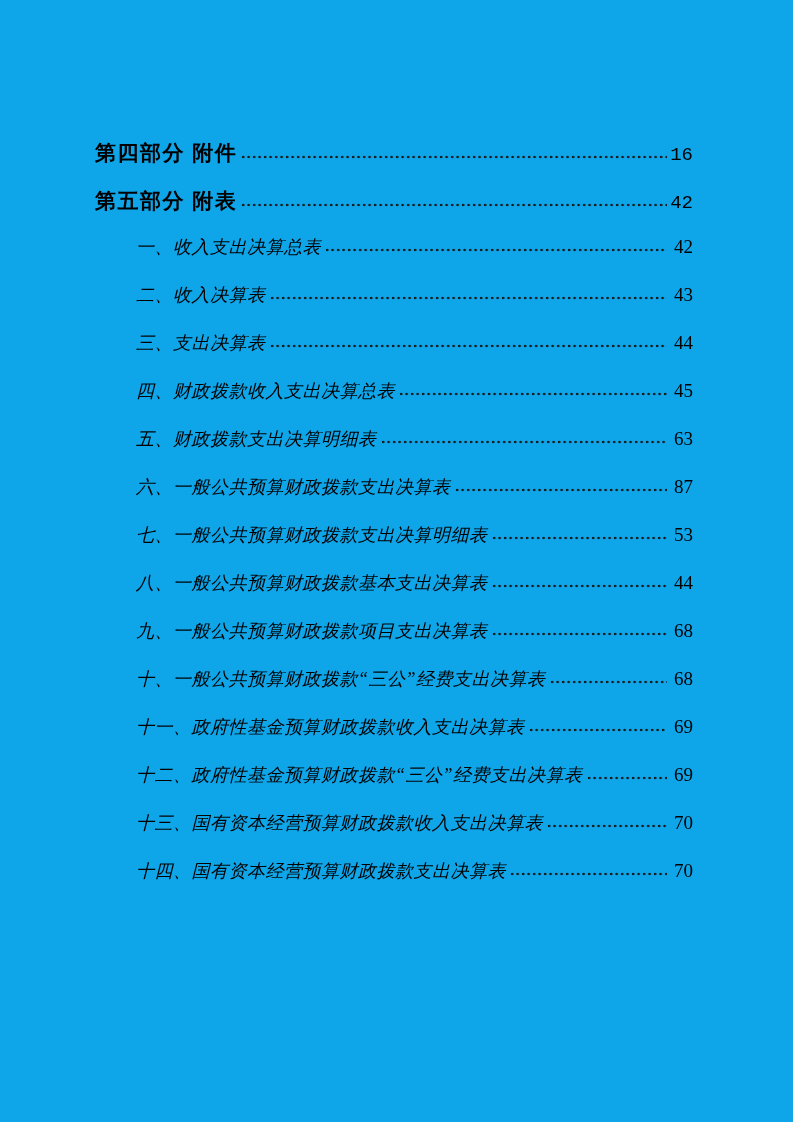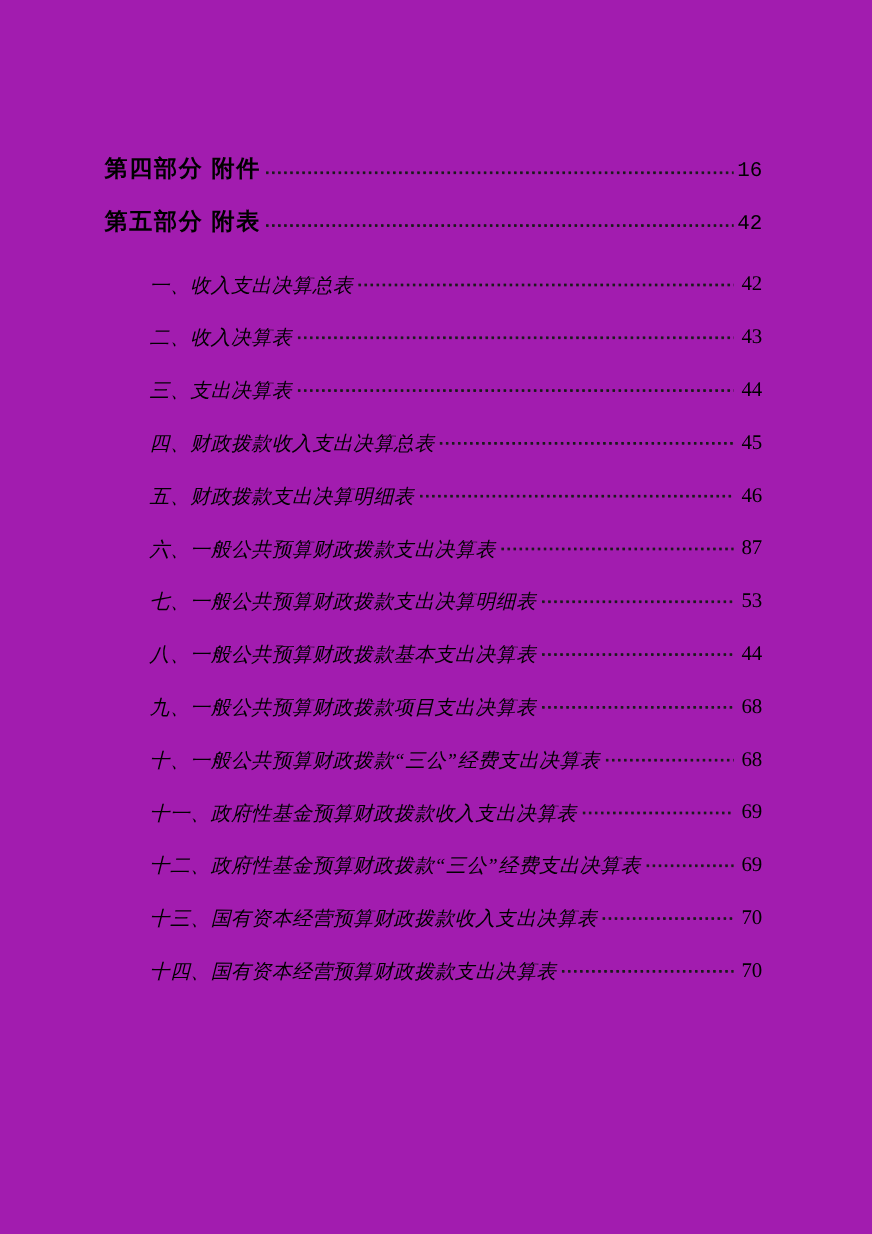--- a/index.html
+++ b/index.html
@@ -4,21 +4,21 @@
 <style>
   html, body {
     margin: 0;
     padding: 0;
     background: #ffffff;
   }
   .page {
     position: relative;
     width: 793px;
     height: 1122px;
-    background: #a21caf;
+    background: #0ea5e9;
     overflow: hidden;
     box-sizing: border-box;
   }
   .toc {
     position: absolute;
     top: 139px;
     left: 95px;
     right: 100px;
   }
   .toc-row {
@@ -29,21 +29,20 @@
     white-space: nowrap;
   }
   .toc-row.level-section .toc-label {
     font-family: "Liberation Sans", "DejaVu Sans", sans-serif;
     font-weight: bold;
     font-size: 21px;
     letter-spacing: 1.5px;
   }
   .toc-row.level-item {
     margin-left: 41px;
-    align-items: center;
   }
   .toc-row.level-item .toc-label {
     font-family: "Liberation Serif", "DejaVu Serif", serif;
     font-style: italic;
     font-size: 18px;
     letter-spacing: 0.5px;
   }
   .toc-leader {
     flex: 1 1 auto;
     height: 5px;
@@ -103,21 +102,21 @@
 
   <div class="toc-row level-item">
     <span class="toc-label">四、财政拨款收入支出决算总表</span>
     <span class="toc-leader"></span>
     <span class="toc-page">45</span>
   </div>
 
   <div class="toc-row level-item">
     <span class="toc-label">五、财政拨款支出决算明细表</span>
     <span class="toc-leader"></span>
-    <span class="toc-page">46</span>
+    <span class="toc-page">63</span>
   </div>
 
   <div class="toc-row level-item">
     <span class="toc-label">六、一般公共预算财政拨款支出决算表</span>
     <span class="toc-leader"></span>
     <span class="toc-page">87</span>
   </div>
 
   <div class="toc-row level-item">
     <span class="toc-label">七、一般公共预算财政拨款支出决算明细表</span>

